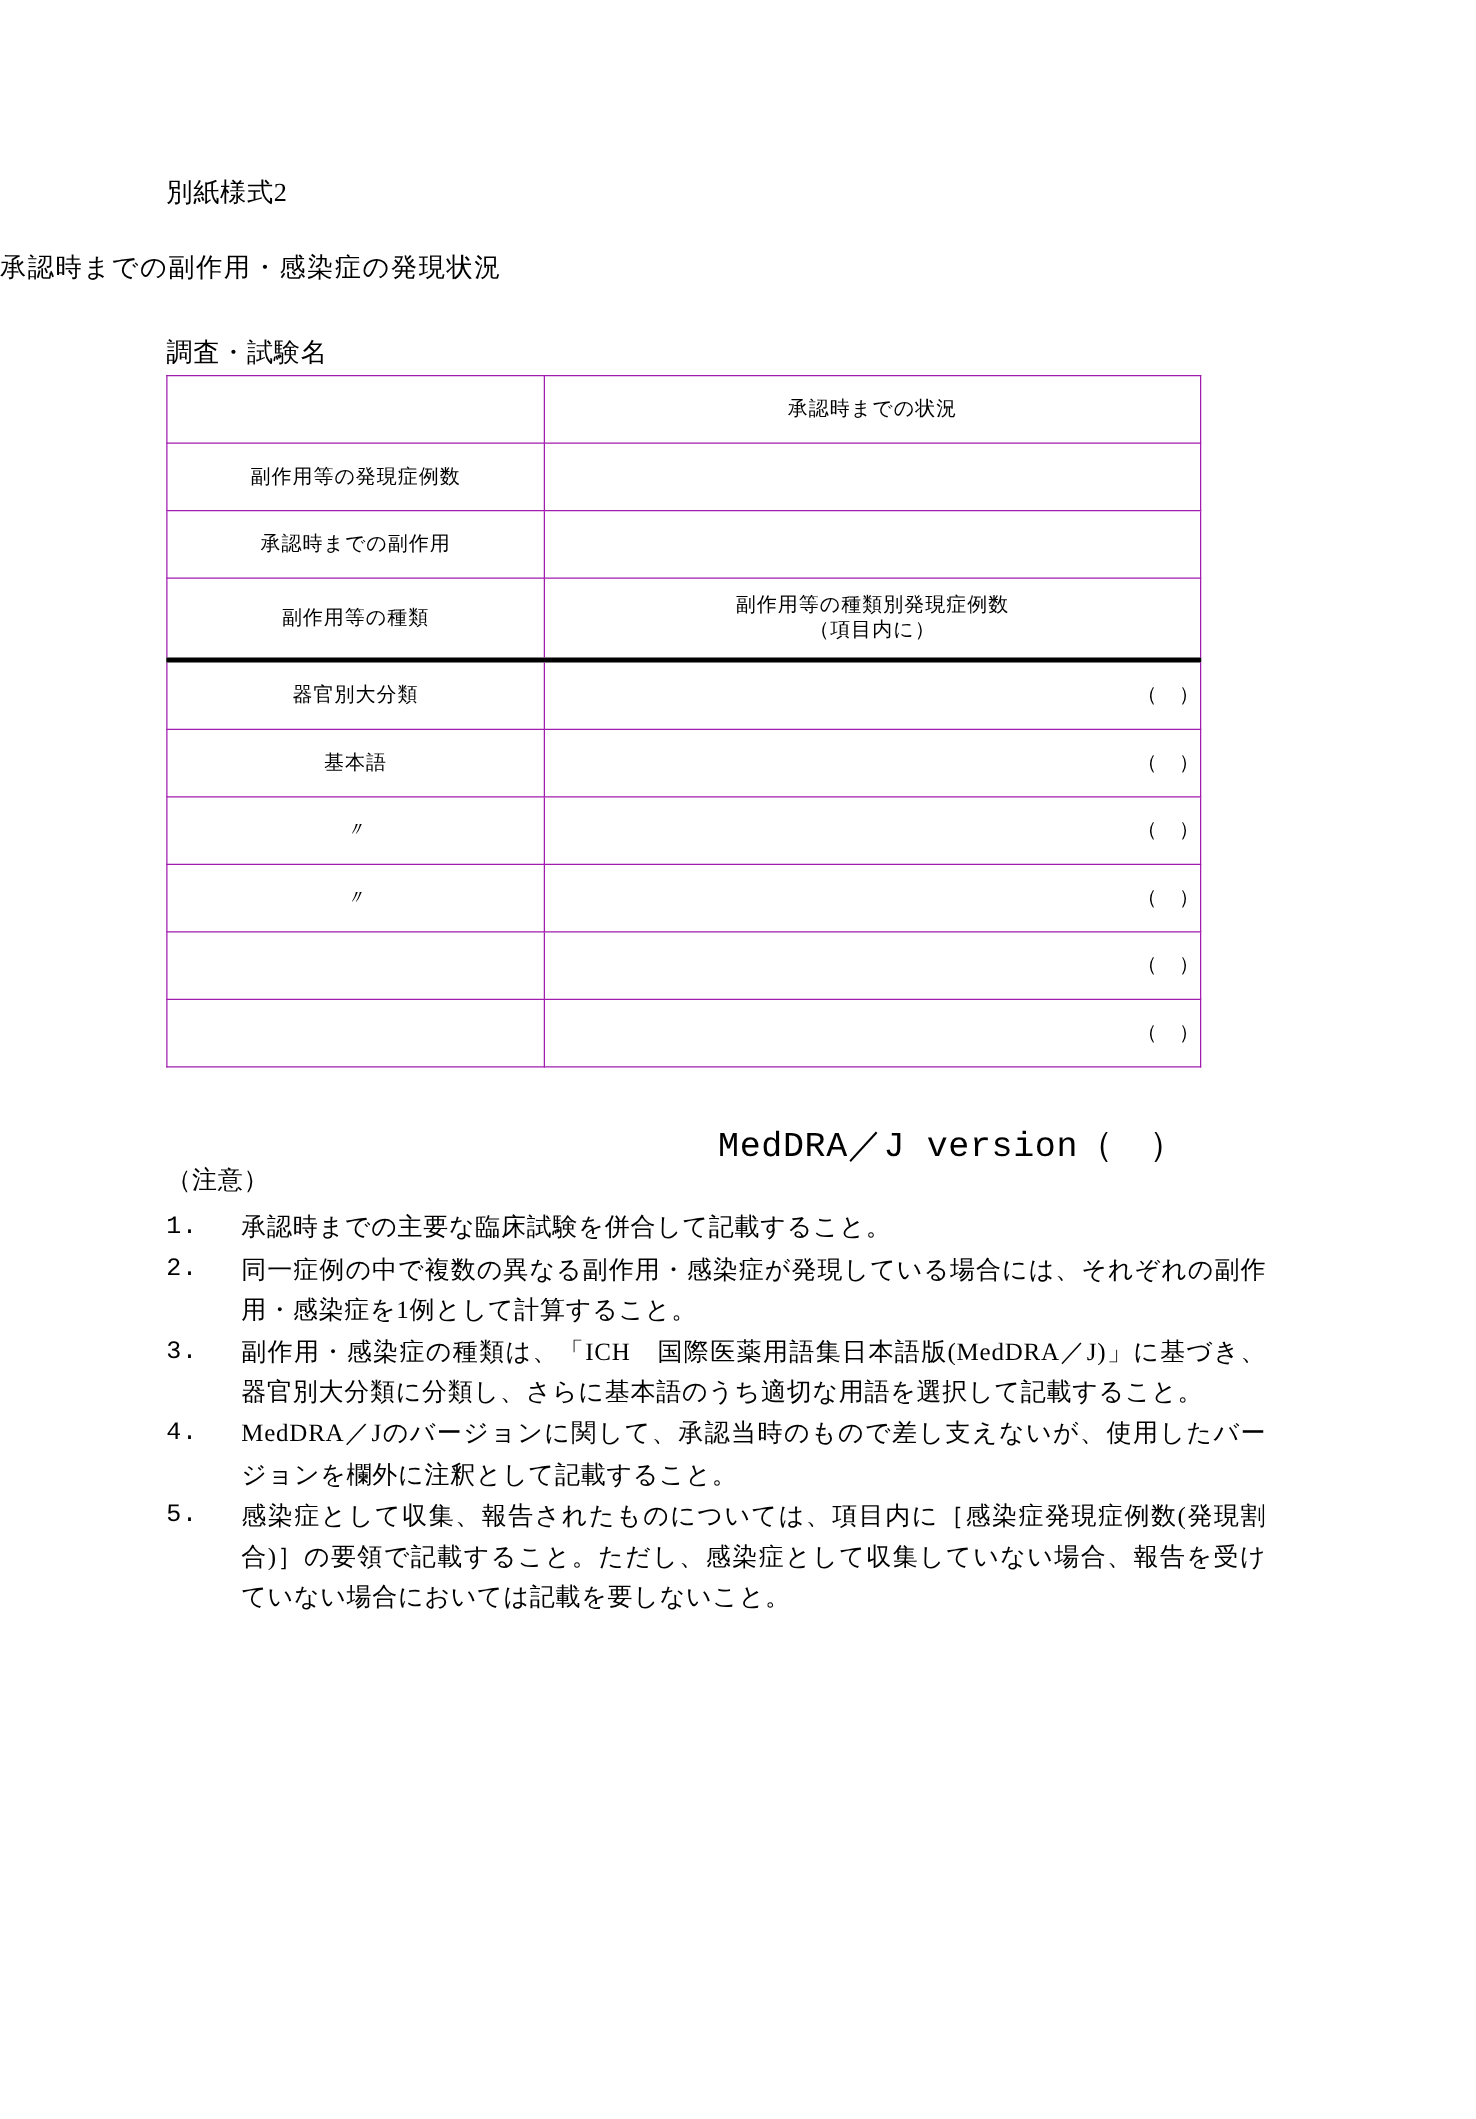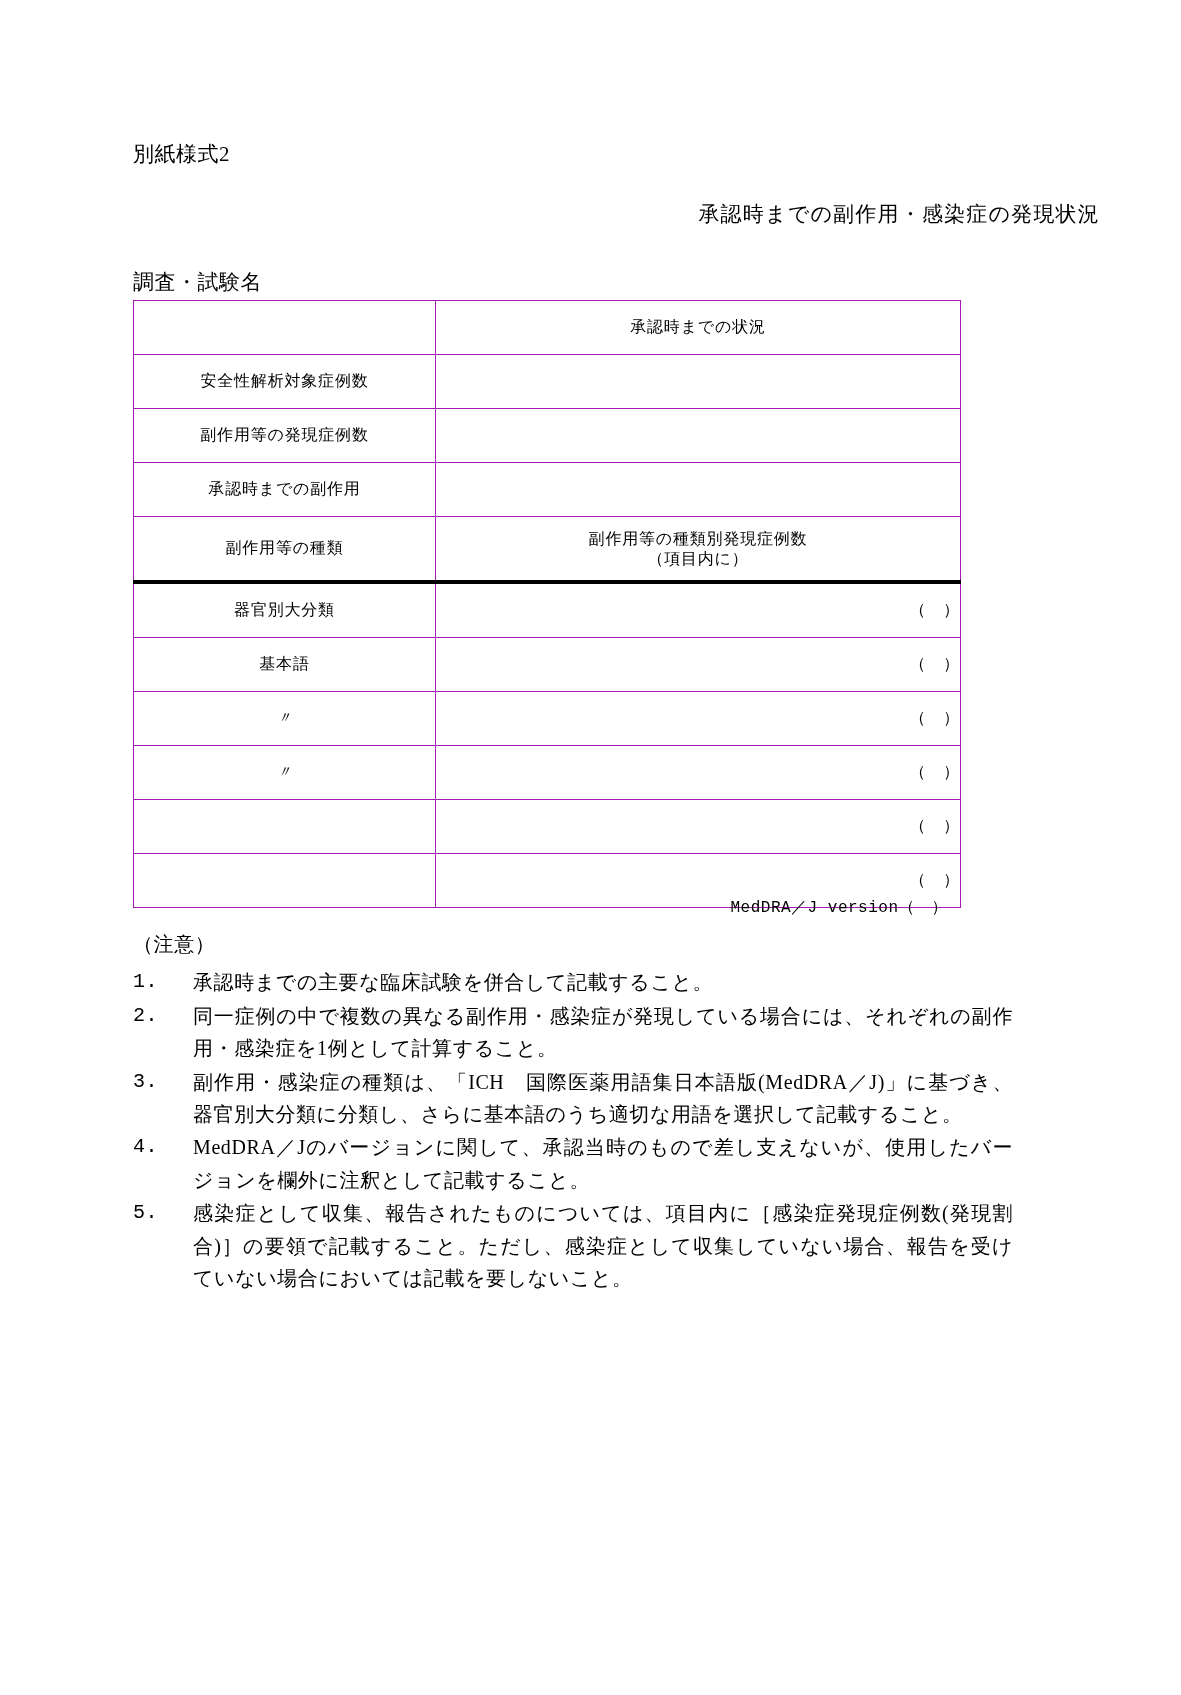--- a/index.html
+++ b/index.html
@@ -33,21 +33,21 @@
     letter-spacing: 0.5px;
     white-space: nowrap;
   }
 
   
   .doc-title {
     position: absolute;
     left: 0;
     top: 200px;
     width: 1100px;
-    text-align: right;
+    text-align: left;
     font-size: 21px;
     letter-spacing: 1.2px;
     white-space: nowrap;
     font-family: Liberation Mono, monospace;
   }
 
   
   .study-label {
     position: absolute;
     left: 133px;
@@ -112,21 +112,21 @@
   }
 
   
   .meddra {
     position: absolute;
     left: 0;
     top: 897px;
     width: 948px;
     text-align: right;
     font-family: "Liberation Mono", "DejaVu Sans Mono", monospace;
-    font-size: 16px;
+    font-size: 28px;
     letter-spacing: 0.5px;
     white-space: nowrap;
   }
 
   
   .notes {
     position: absolute;
     left: 133px;
     top: 928px;
     width: 880px;
@@ -175,24 +175,20 @@
     <colgroup>
       <col class="col-label">
       <col class="col-value">
     </colgroup>
     <tbody>
       <tr class="r-head">
         <td class="label-cell col-label"></td>
         <td class="value-cell col-value">承認時までの状況</td>
       </tr>
 
-      <tr class="r-std">
-        <td class="label-cell">安全性解析対象症例数</td>
-        <td class="value-cell value-blank"></td>
-      </tr>
 
       <tr class="r-std">
         <td class="label-cell">副作用等の発現症例数</td>
         <td class="value-cell value-blank"></td>
       </tr>
 
       <tr class="r-std">
         <td class="label-cell">承認時までの副作用</td>
         <td class="value-cell value-blank"></td>
       </tr>

